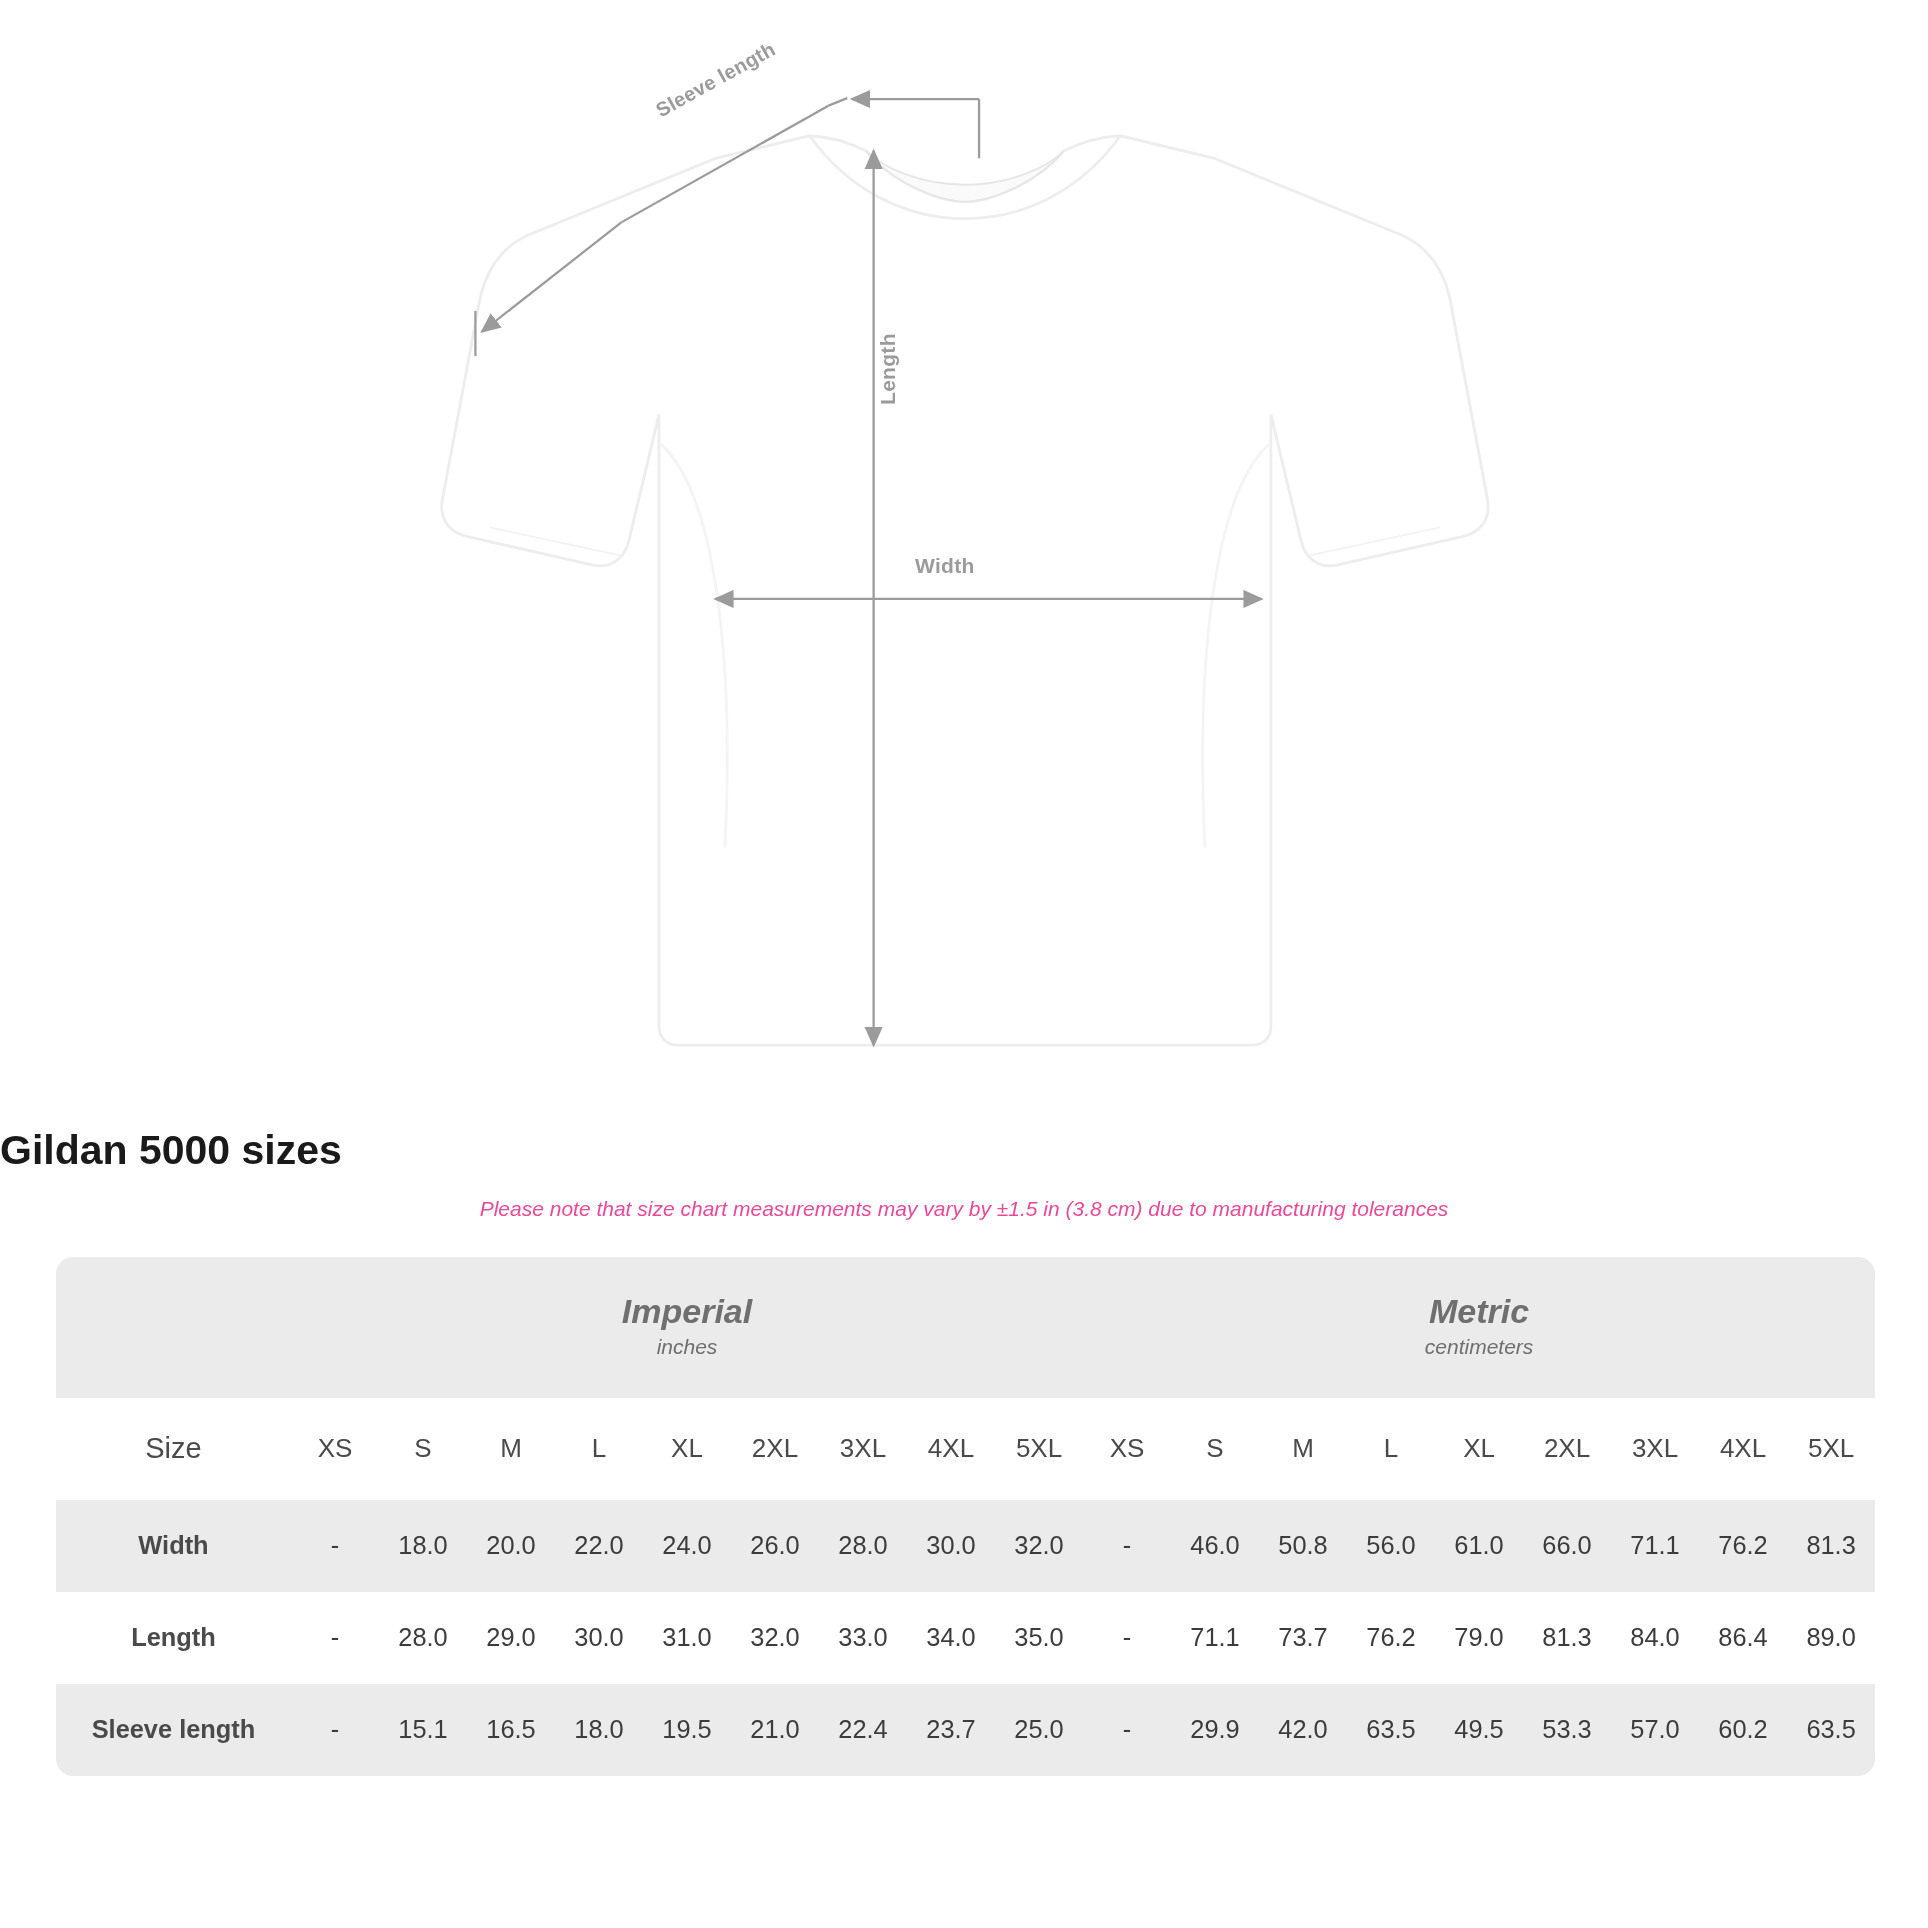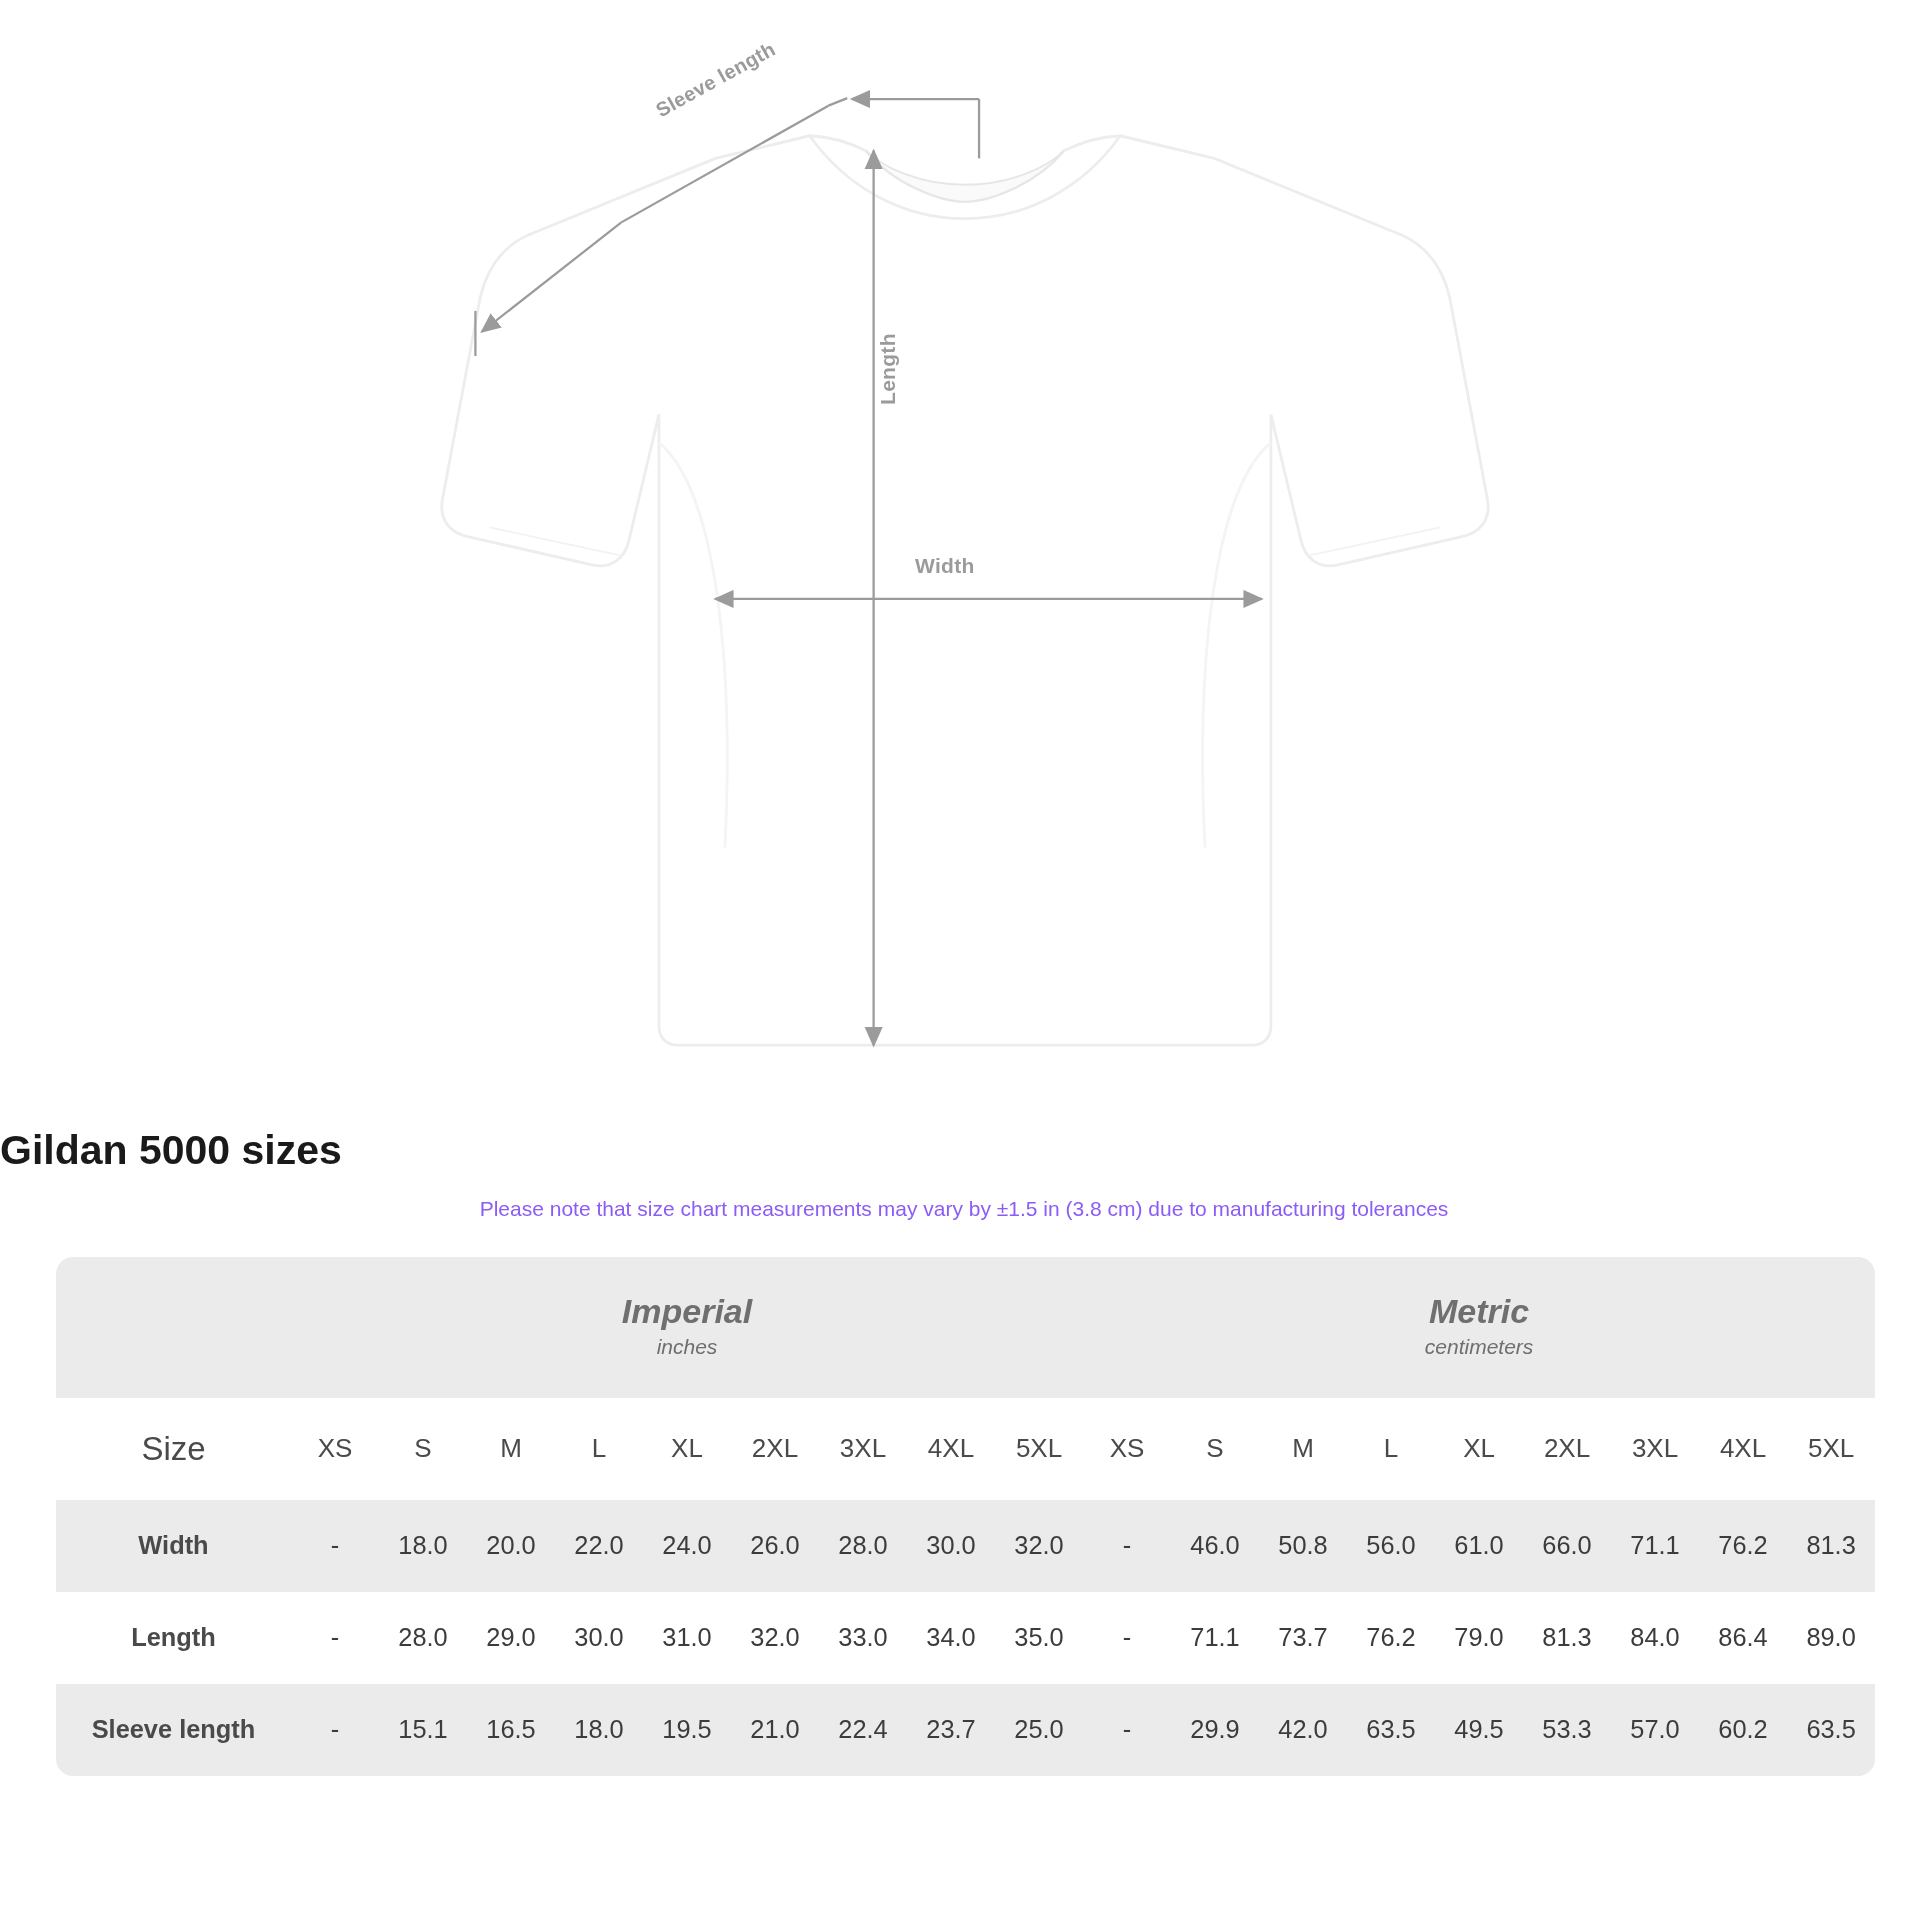--- a/index.html
+++ b/index.html
@@ -60,21 +60,22 @@
   .chart-title {
     font-size: 41px;
     font-weight: bold;
     color: #1a1a1a;
     margin: 0;
     padding-top: 11.3px;
   }
   .chart-note {
     text-align: center;
     font-size: 21px;
-    color: #8b5cf6;
+    font-style: italic;
+    color: #ec4899;
     margin: 22.6px 0 0 0;
     padding: 0 56px;
   }
 
   
   .table-wrap {
     margin: 36px 56px 16px 56px;
   }
   table.size-chart {
     width: 1815px;
@@ -112,21 +113,21 @@
 
   
   .size-row td {
     height: 102px;
     background: #ffffff;
     font-size: 26px;
     font-weight: bold;
     color: #4a4a4a;
   }
   .size-row td.rowhead {
-    font-size: 33px;
+    font-size: 29px;
   }
 
   
   tr.data-row td {
     height: 92px;
     font-size: 25.4px;
     color: #3c3c3c;
   }
   tr.shaded td { background: #ebebeb; }
   tr.plain td { background: #ffffff; }

